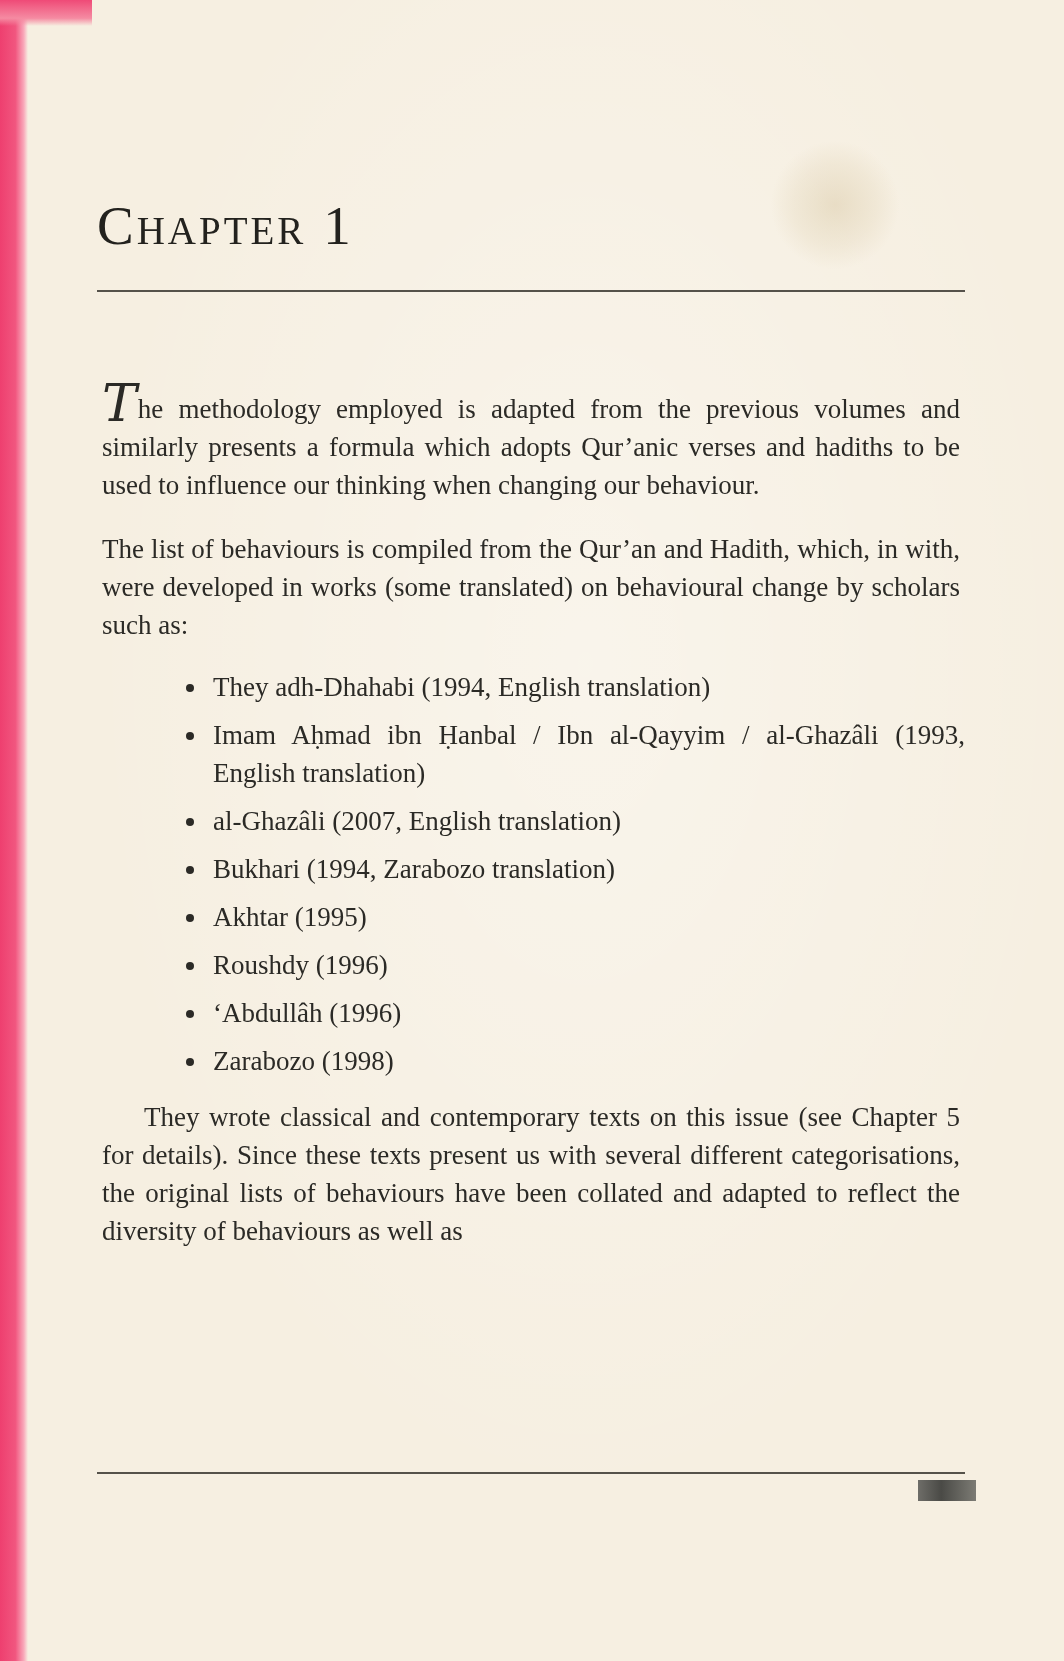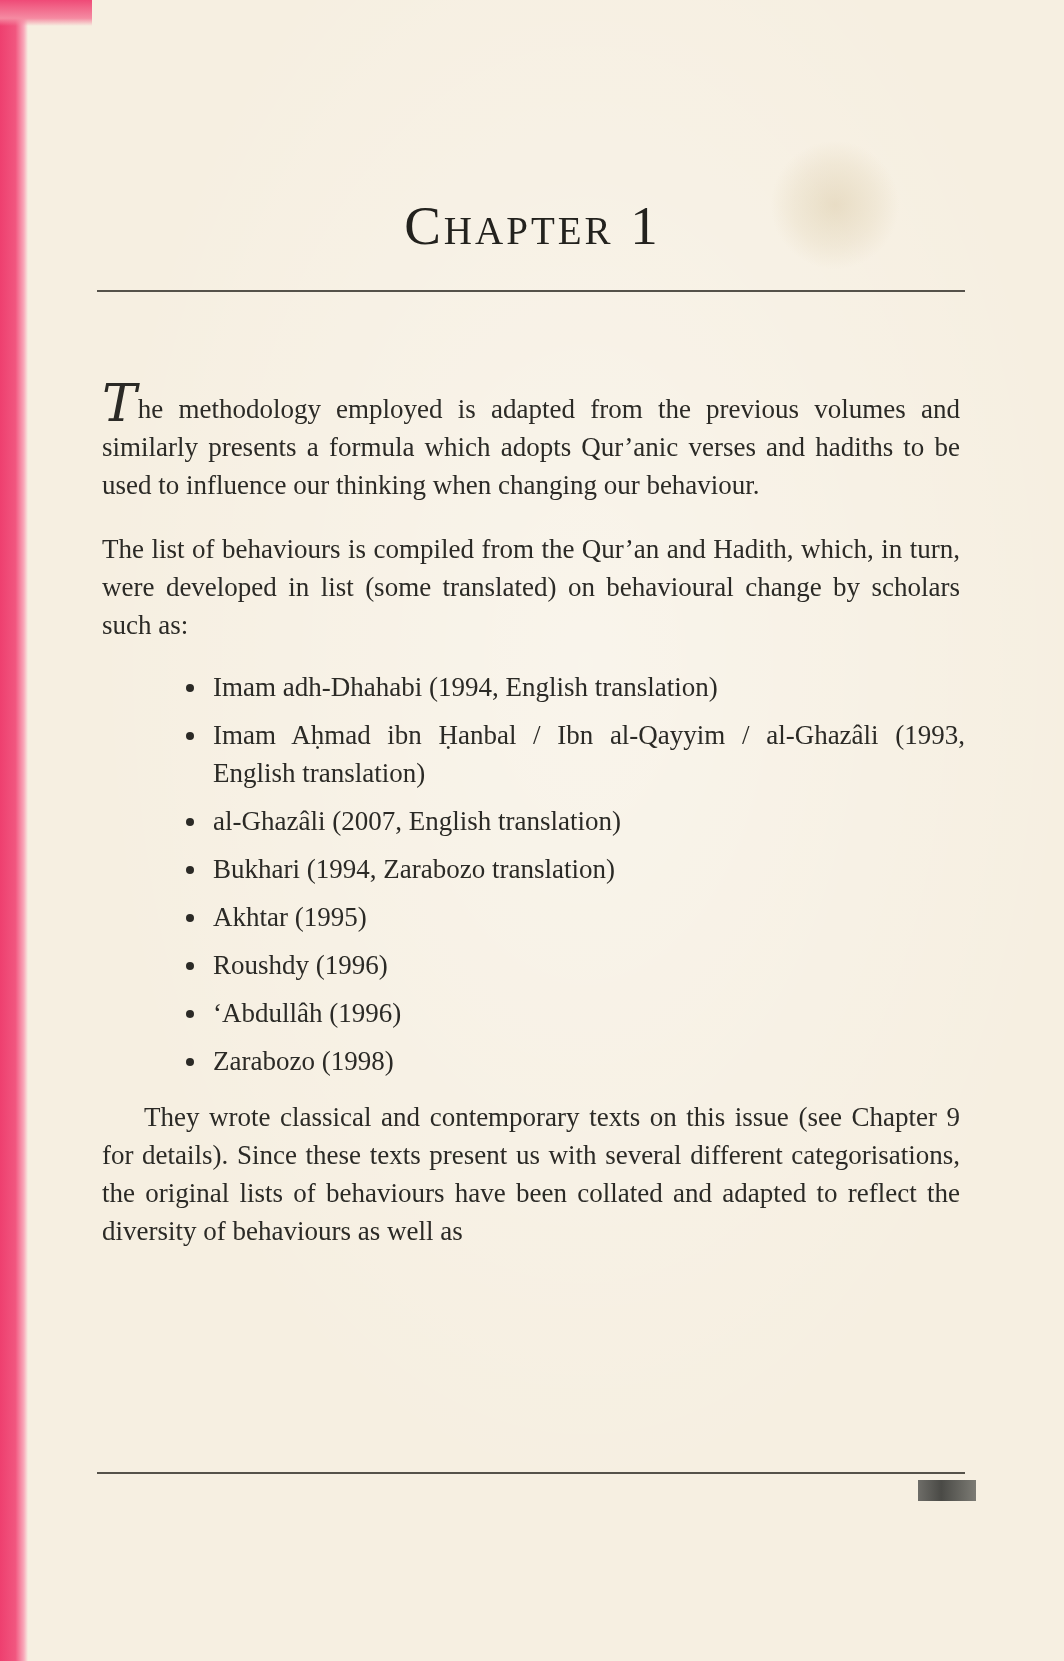--- a/index.html
+++ b/index.html
@@ -40,21 +40,21 @@
   }
 
   .content {
     position: relative;
     margin-left: 97px;
     width: 868px;
   }
 
   .title-block {
     padding-top: 196px;
-    text-align: center;
+    text-align: left;
     color: #23221e;
   }
   .chapter-line, .title-line {
     font-variant: small-caps;
     font-size: 55px;
     line-height: 60px;
     letter-spacing: 3px;
   }
   .chapter-number {
     font-variant: normal;
@@ -151,33 +151,33 @@
 
     <div class="title-block">
       <div class="chapter-line"><span>Chapter</span> <span class="chapter-number">1</span></div>
     </div>
 
     <hr class="rule">
 
     <p class="body-text intro"><span class="dropcap">T</span><span>he methodology employed is adapted from the previous volumes and similarly presents a formula which adopts Qur’anic verses and hadiths to be used to influence our thinking when changing our behaviour.</span></p>
 
 
-    <p class="body-text lead">The list of behaviours is compiled from the Qur’an and Hadith, which, in turn, were developed in list (some translated) on behavioural change by scholars such as:</p>
+    <p class="body-text lead">The list of behaviours is compiled from the Qur’an and Hadith, which, in with, were developed in works (some translated) on behavioural change by scholars such as:</p>
 
     <ul class="scholars">
-        <li>Imam adh-Dhahabi (1994, English translation)</li>
+        <li>They adh-Dhahabi (1994, English translation)</li>
         <li>Imam Aḥmad ibn Ḥanbal / Ibn al-Qayyim / al-Ghazâli (1993, English translation)</li>
         <li>al-Ghazâli (2007, English translation)</li>
         <li>Bukhari (1994, Zarabozo translation)</li>
         <li>Akhtar (1995)</li>
         <li>Roushdy (1996)</li>
         <li>‘Abdullâh (1996)</li>
         <li>Zarabozo (1998)</li>
       </ul>
 
-    <p class="body-text closing">They wrote classical and contemporary texts on this issue (see Chapter 9 for details). Since these texts present us with several different categorisations, the original lists of behaviours have been collated and adapted to reflect the diversity of behaviours as well as</p>
+    <p class="body-text closing">They wrote classical and contemporary texts on this issue (see Chapter 5 for details). Since these texts present us with several different categorisations, the original lists of behaviours have been collated and adapted to reflect the diversity of behaviours as well as</p>
 
   </div>
 
   <hr class="footer-rule">
   <div class="page-number-smudge"></div>
 
 </div>
 
 </body></html>

